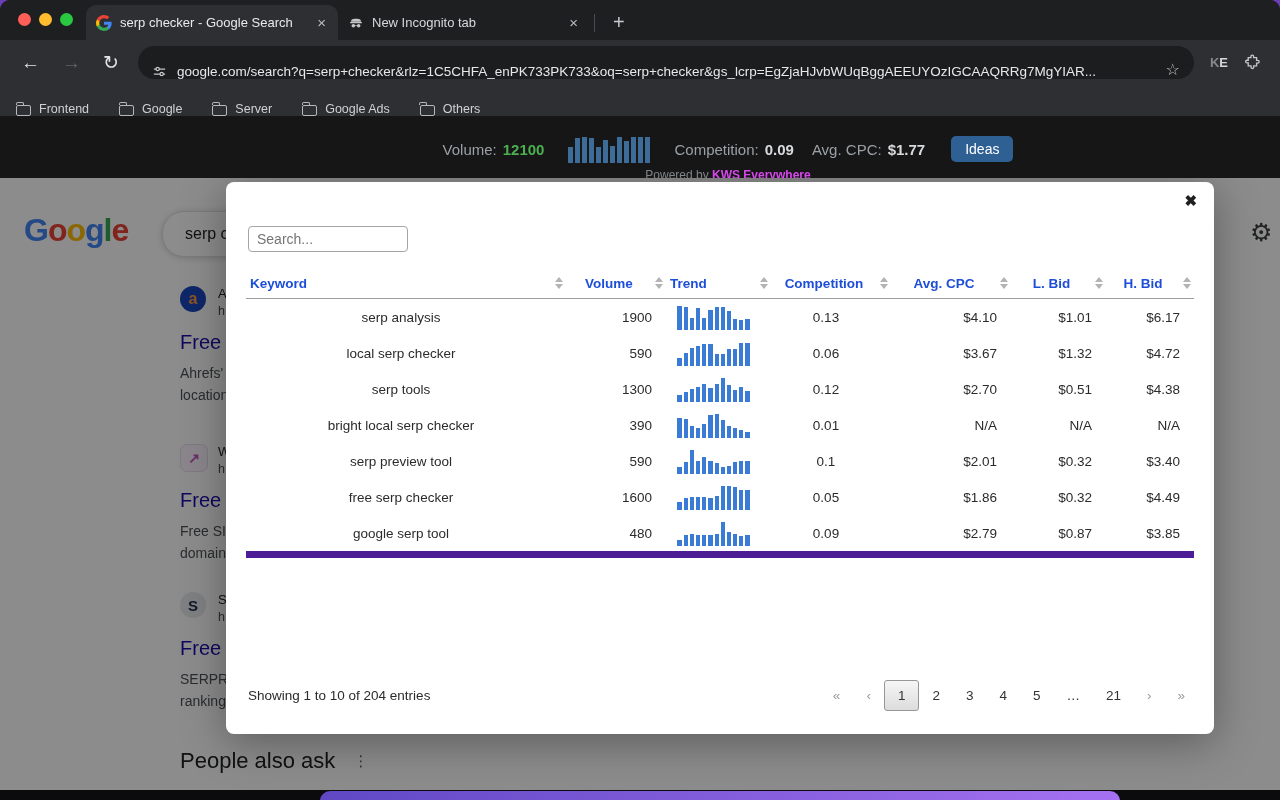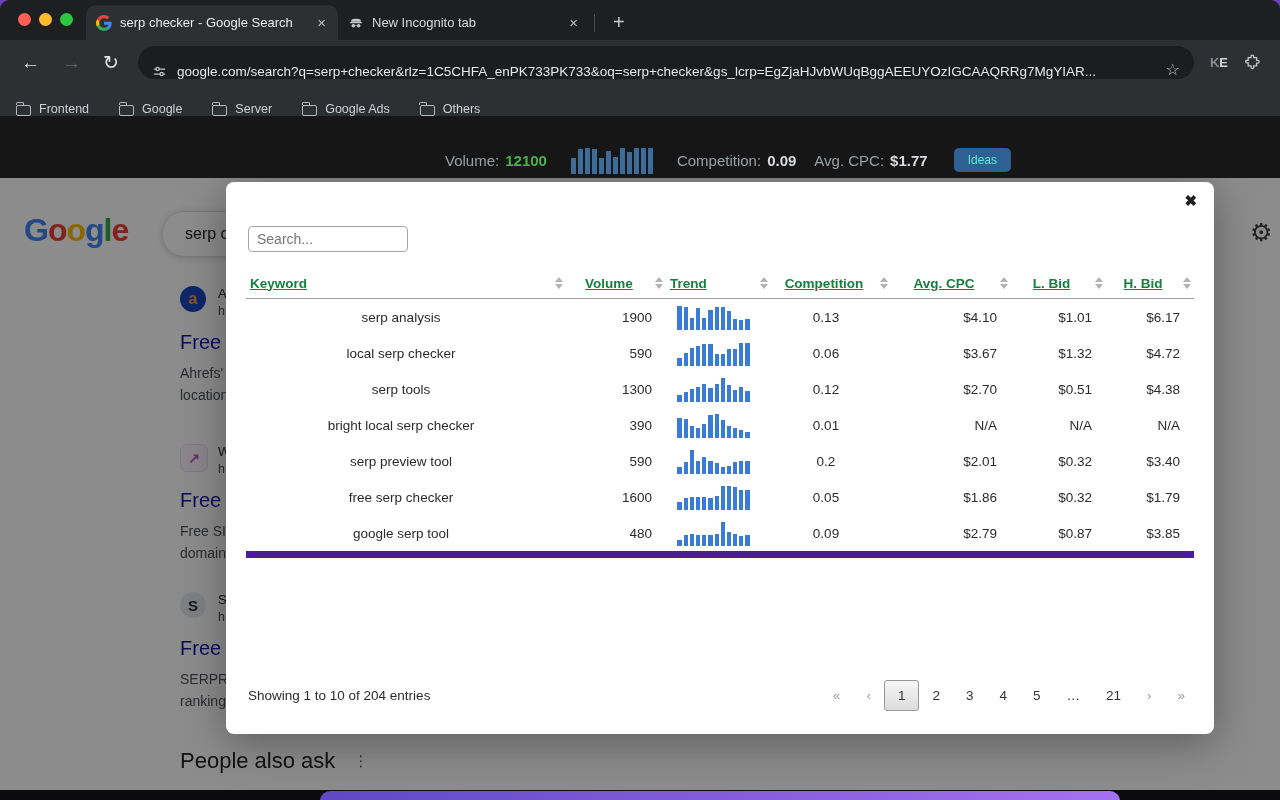--- a/index.html
+++ b/index.html
@@ -33,27 +33,27 @@
   .puzzle{padding:0 6px;display:flex;align-items:center;}
 
   
   .bookbar{height:32px;background:#2e2f33;display:flex;align-items:flex-end;gap:30px;padding:0 16px;}
   .bm{display:flex;align-items:center;gap:8px;color:#ced1d5;font-size:12.5px;}
   .folder{width:13px;height:9px;border:1.5px solid #b5b8bc;border-radius:2px;position:relative;margin-top:3px;display:inline-block;}
   .folder::before{content:'';position:absolute;top:-4.5px;left:-1.5px;width:6px;height:2px;border:1.5px solid #b5b8bc;border-bottom:none;border-radius:2px 2px 0 0;}
 
   
   .kwsbar{height:62px;background:#161616;}
-  .kws-row{display:flex;align-items:center;justify-content:center;gap:18px;padding:28px 0 0 176px;height:32px;
+  .kws-row{display:flex;align-items:center;justify-content:center;gap:18px;padding:17px 0 0 176px;height:32px;
            color:#9aa0a6;font-size:15px;}
   .kws-green{color:#4caf50;font-weight:bold;}
   .kws-strong{color:#d8dadd;font-weight:bold;}
   .kws-bars{display:flex;align-items:flex-end;gap:2px;height:27px;margin:0 6px;}
   .kws-bars b{width:5px;background:#3e6c99;display:block;}
-  .ideas-btn{background:#2e6093;color:#5eead4;border-radius:5px;padding:5px 14px;font-size:12px;margin-left:8px;}
+  .ideas-btn{background:#2e6093;color:#ffffff;border-radius:5px;padding:5px 14px;font-size:14px;margin-left:8px;}
   .kws-powered{text-align:center;font-size:12px;color:#7f858b;padding-left:176px;margin-top:3px;}
   .kws-brand{color:#d946ef;font-weight:bold;}
 
   
   .page{position:relative;height:622px;background:#fff;overflow:hidden;}
   .page-content{position:absolute;inset:0;}
   .dim{position:absolute;inset:0;background:rgba(0,0,0,0.45);z-index:40;}
 
   .glogo{position:absolute;left:24px;top:34px;font-size:32px;font-weight:bold;letter-spacing:-1px;}
   .searchbox{position:absolute;left:162px;top:33px;width:585px;height:44px;border-radius:22px;background:#fff;
@@ -83,22 +83,22 @@
   .modal{position:absolute;left:226px;top:4px;width:988px;height:552px;background:#fff;border-radius:8px;
          box-shadow:0 8px 44px rgba(0,0,0,.35);z-index:100;}
   .modal-close{position:absolute;top:10px;right:17px;font-size:15px;font-weight:bold;color:#1f1f1f;cursor:default;}
   .modal-search{position:absolute;left:22px;top:44px;width:142px;height:24px;border:1px solid #a5a5a5;border-radius:4px;
                 font-size:14px;padding:0 8px;color:#333;font-family:"Liberation Sans",sans-serif;}
   .export-btns{position:absolute;right:22px;top:44px;display:flex;gap:12px;}
   .export-btn{border:1px solid #999;border-radius:2px;background:linear-gradient(#fdfdfd,#e2e2e2);
               font-size:13.5px;color:#333;padding:6px 14px;font-family:"Liberation Sans",sans-serif;}
 
   table.kw{position:absolute;left:20px;top:86px;width:948px;border-collapse:collapse;table-layout:fixed;}
-  table.kw th{font-size:13.5px;font-weight:bold;color:#15803d;height:30px;position:relative;
-              border-bottom:1px solid #9d9d9d;padding:0 18px 0 4px;text-decoration:underline;}
+  table.kw th{font-size:13.5px;font-weight:bold;color:#1d4ed8;height:30px;position:relative;
+              border-bottom:1px solid #9d9d9d;padding:0 18px 0 4px;}
   table.kw td{font-size:13.5px;color:#2b2b2b;height:36px;padding:0 14px 0 4px;}
   tbody tr:last-child td{border-bottom:7px solid #4c1d95;}
   .al{text-align:left;} .ac{text-align:center;} .ar{text-align:right;}
   .sort{position:absolute;right:3px;top:50%;transform:translateY(-50%);display:flex;flex-direction:column;gap:2px;}
   .sort i{width:0;height:0;border-left:4px solid transparent;border-right:4px solid transparent;display:block;}
   .sort .up{border-bottom:5px solid #b3b3b3;}
   .sort .down{border-top:5px solid #b3b3b3;}
   .spark{display:inline-flex;align-items:flex-end;gap:2px;height:26px;vertical-align:middle;}
   .spark b{width:4.2px;background:#3a7bd5;display:block;}
 
@@ -418,21 +418,21 @@
                   <b style="height: 13px; background: rgb(58, 123, 213);"></b>
                   <b style="height: 17px; background: rgb(58, 123, 213);"></b>
                   <b style="height: 13px; background: rgb(58, 123, 213);"></b>
                   <b style="height: 11px; background: rgb(58, 123, 213);"></b>
                   <b style="height: 7px; background: rgb(58, 123, 213);"></b>
                   <b style="height: 8px; background: rgb(58, 123, 213);"></b>
                   <b style="height: 12px; background: rgb(58, 123, 213);"></b>
                   <b style="height: 13px; background: rgb(58, 123, 213);"></b>
                   <b style="height: 13px; background: rgb(58, 123, 213);"></b>
                 </span></td>
-              <td class="ac">0.2</td>
+              <td class="ac">0.1</td>
               <td class="ar">$2.01</td>
               <td class="ar">$0.32</td>
               <td class="ar">$3.40</td>
             </tr>
             <tr>
               <td class="ac">free serp checker</td>
               <td class="ar">1600</td>
               <td class="ac"><span class="spark">
                   <b style="height: 8px; background: rgb(58, 123, 213);"></b>
                   <b style="height: 12px; background: rgb(58, 123, 213);"></b>
@@ -443,21 +443,21 @@
                   <b style="height: 14px; background: rgb(58, 123, 213);"></b>
                   <b style="height: 24px; background: rgb(58, 123, 213);"></b>
                   <b style="height: 24px; background: rgb(58, 123, 213);"></b>
                   <b style="height: 23px; background: rgb(58, 123, 213);"></b>
                   <b style="height: 20px; background: rgb(58, 123, 213);"></b>
                   <b style="height: 20px; background: rgb(58, 123, 213);"></b>
                 </span></td>
               <td class="ac">0.05</td>
               <td class="ar">$1.86</td>
               <td class="ar">$0.32</td>
-              <td class="ar">$1.79</td>
+              <td class="ar">$4.49</td>
             </tr>
             <tr>
               <td class="ac">google serp tool</td>
               <td class="ar">480</td>
               <td class="ac"><span class="spark">
                   <b style="height: 6px; background: rgb(58, 123, 213);"></b>
                   <b style="height: 11px; background: rgb(58, 123, 213);"></b>
                   <b style="height: 12px; background: rgb(58, 123, 213);"></b>
                   <b style="height: 11px; background: rgb(58, 123, 213);"></b>
                   <b style="height: 11px; background: rgb(58, 123, 213);"></b>

